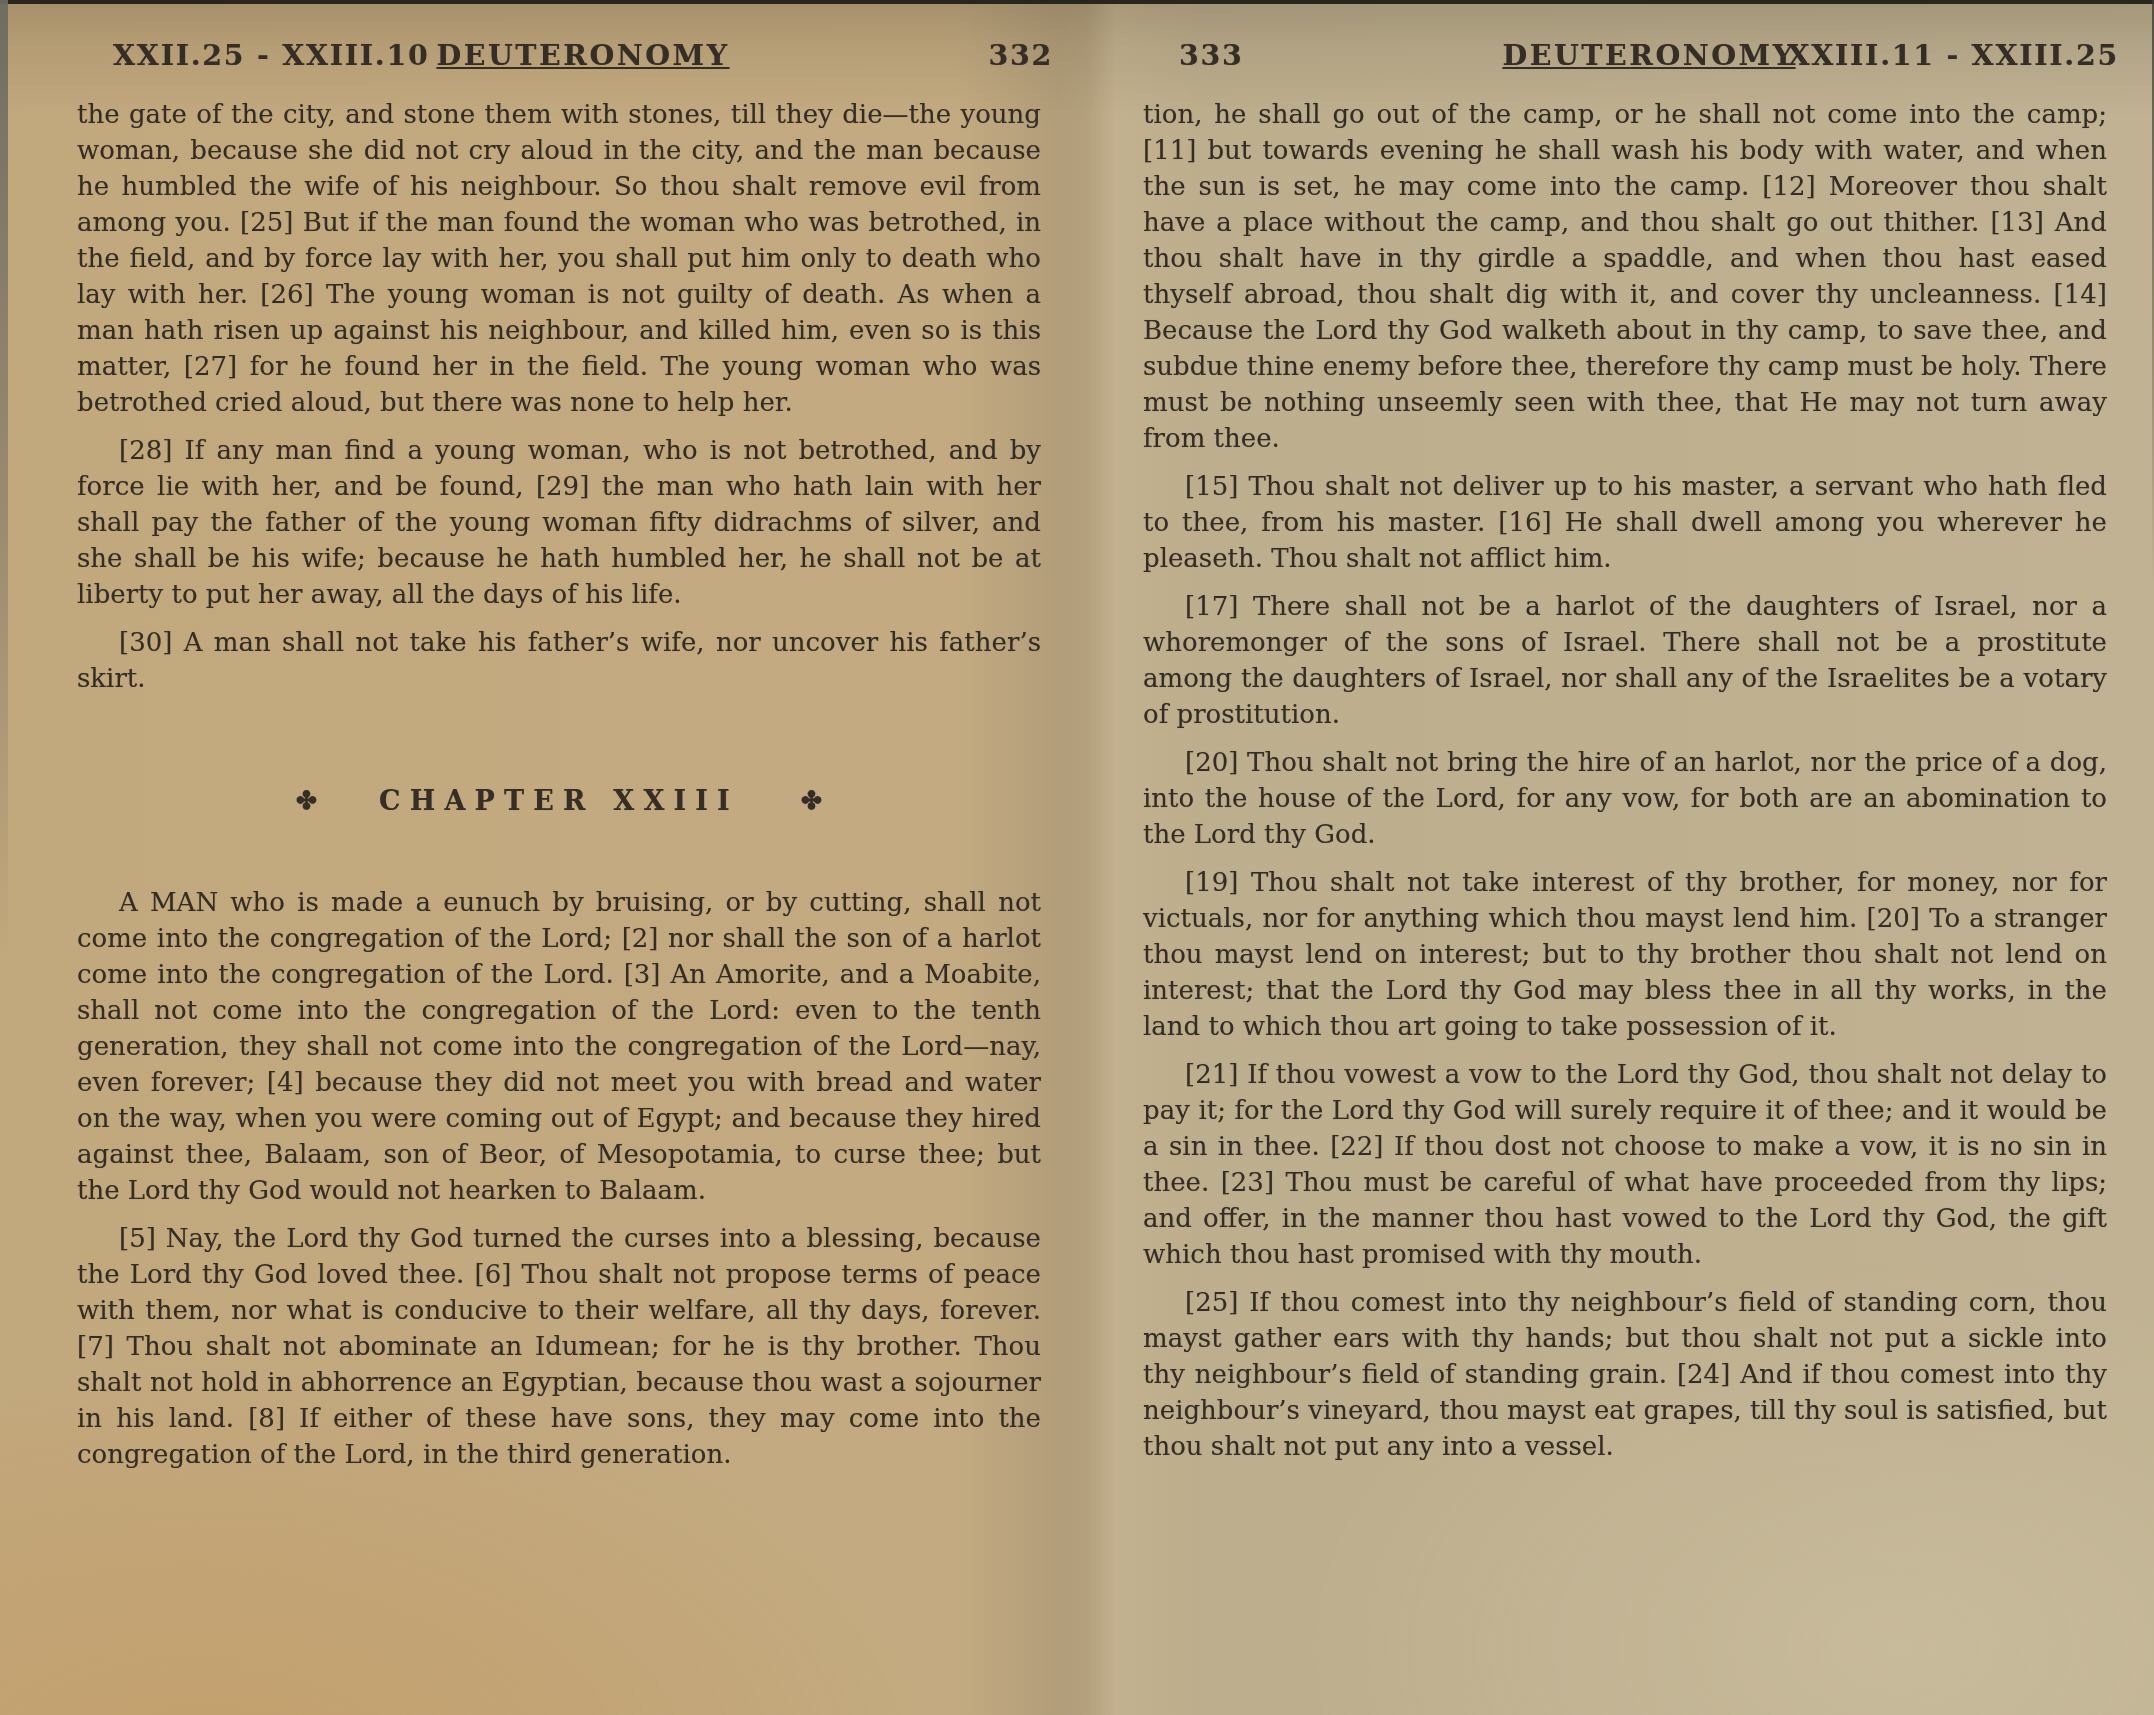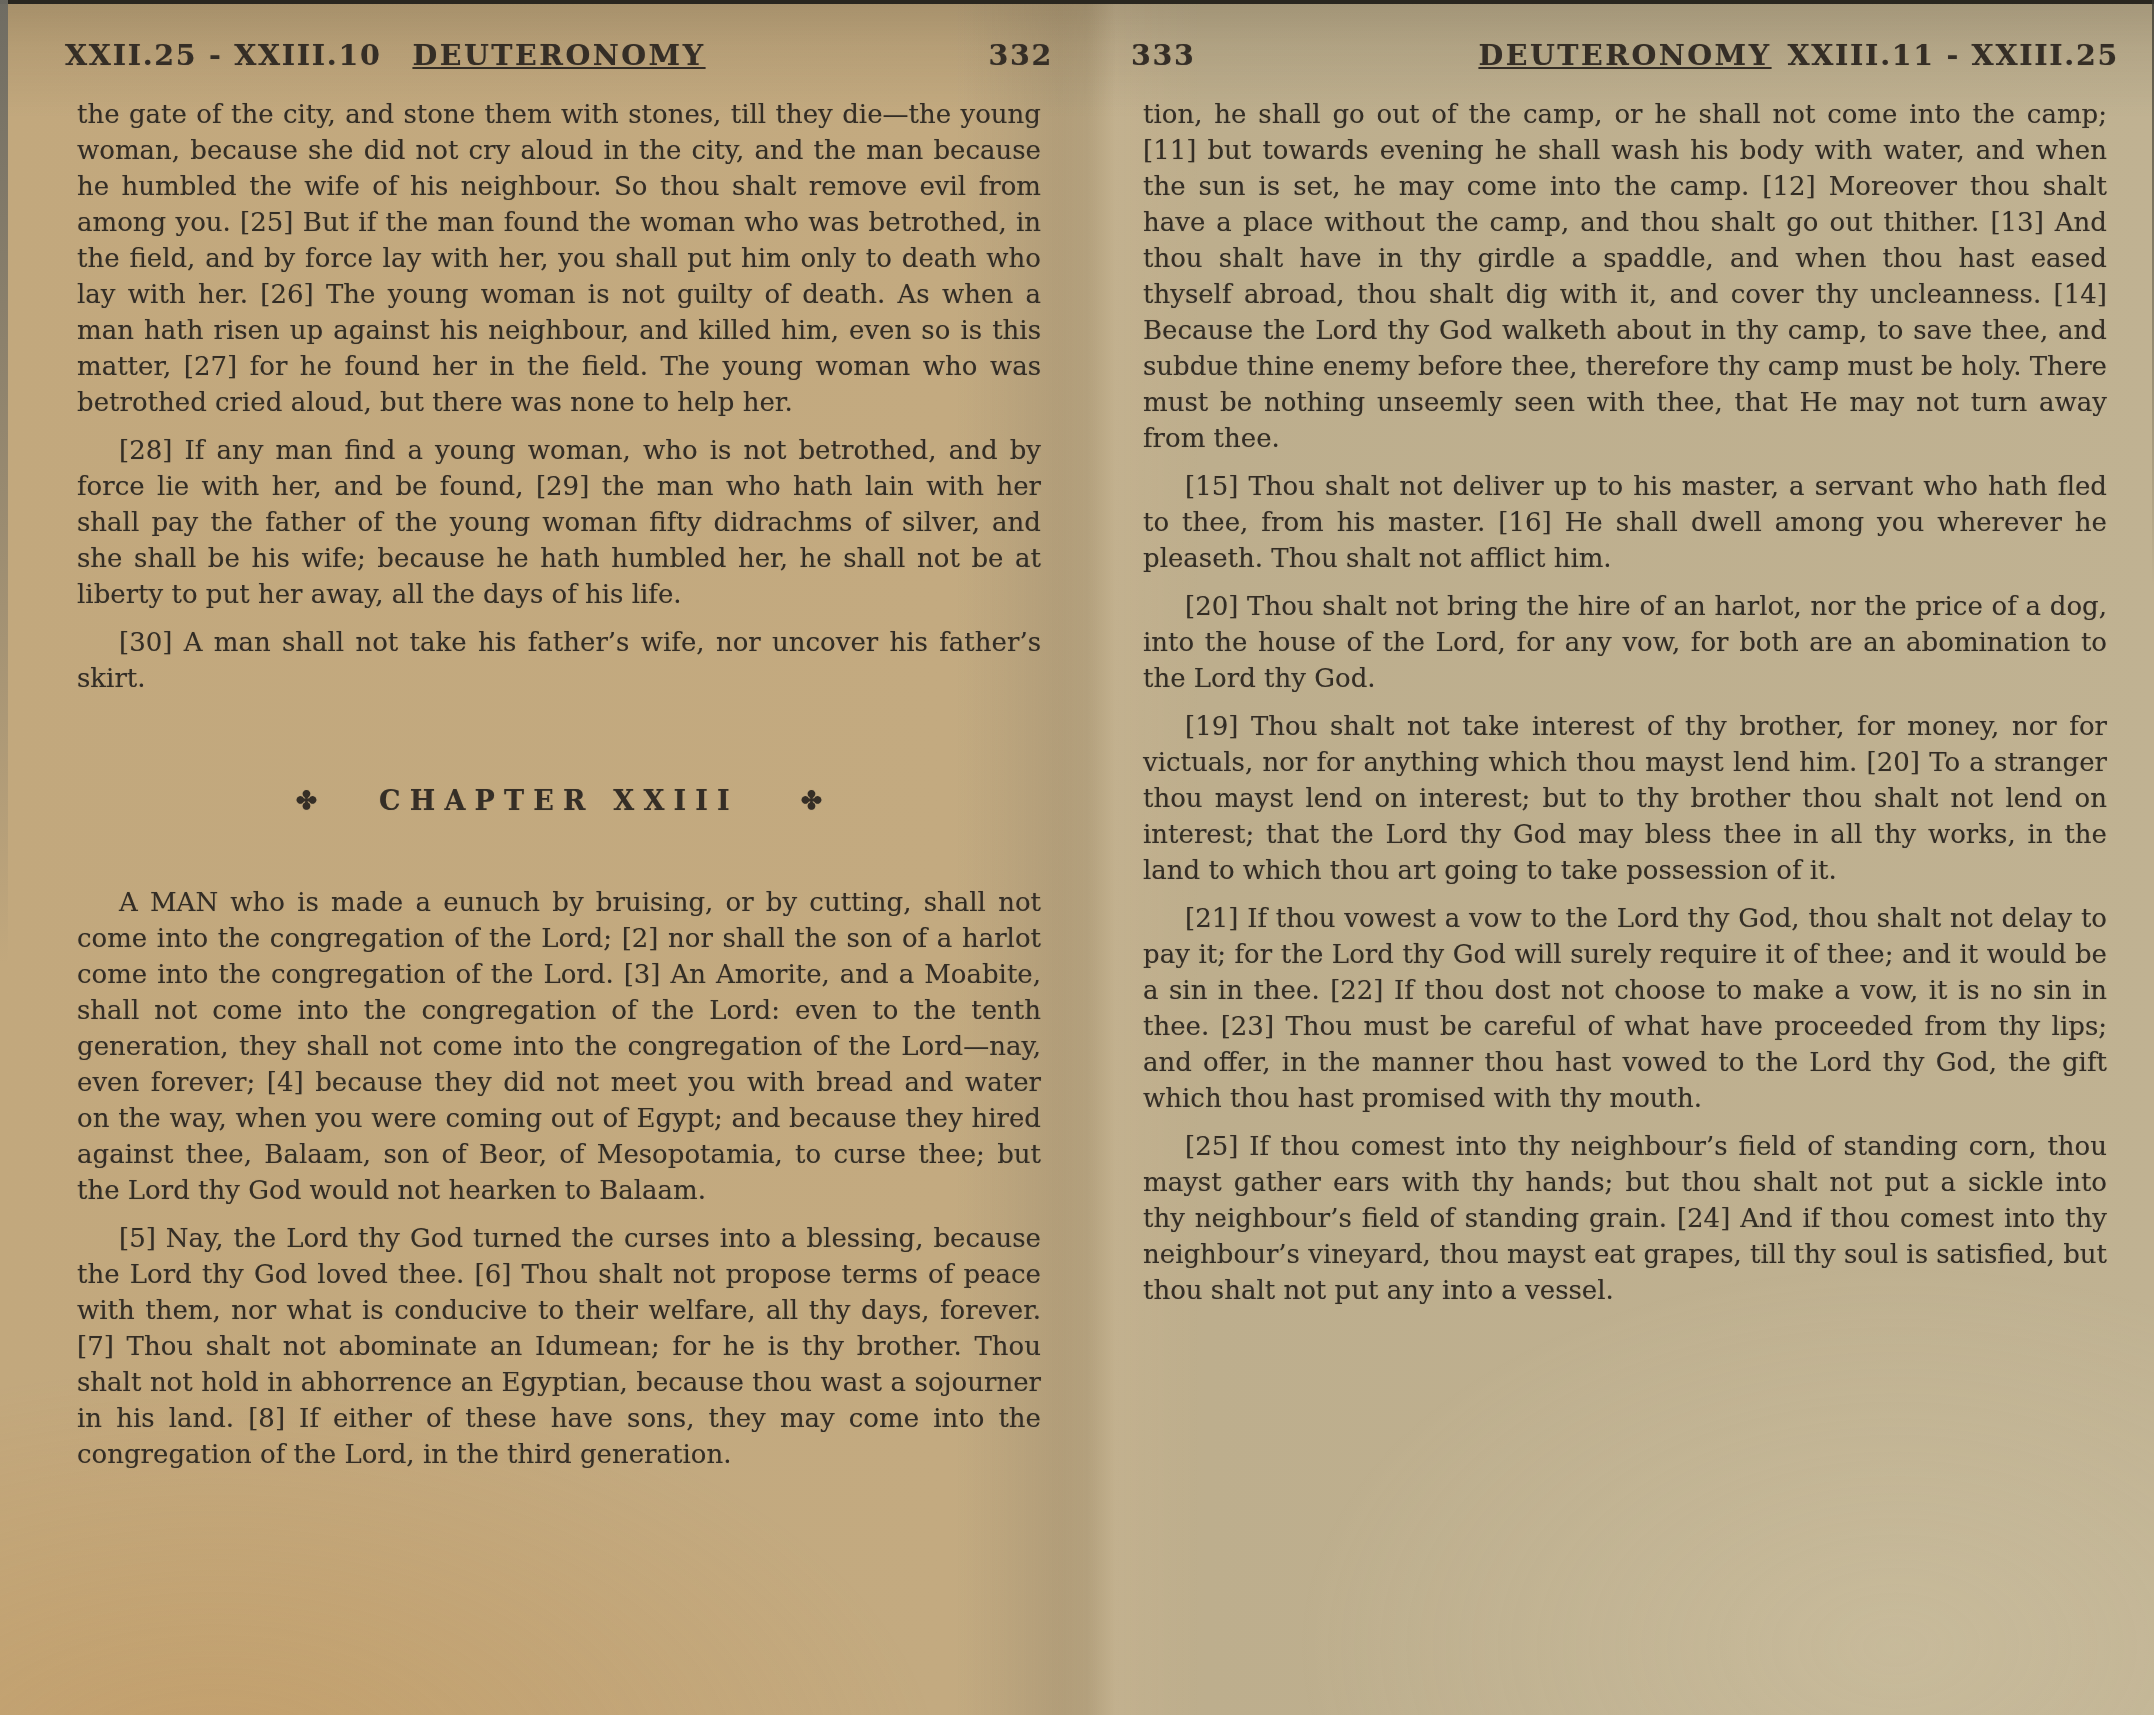--- a/index.html
+++ b/index.html
@@ -22,21 +22,21 @@
   .scan-edge-left{position:absolute;left:0;top:0;width:7.6px;height:965px;
     background:linear-gradient(180deg, rgba(108,106,98,0.95), rgba(108,106,98,0.45) 55%, rgba(108,106,98,0) 100%);}
   .scan-edge-right{position:absolute;right:0;top:0;width:3.4px;height:587px;
     background:linear-gradient(180deg, rgba(60,58,50,0.8), rgba(60,58,50,0) 100%);}
 
   .page{position:absolute;top:37px;color:#332d25;font-size:26px;line-height:36px;text-align:justify;}
   .page-left{left:65px;width:988px;}
   .page-right{left:1131px;width:988px;}
 
   .hdr{position:relative;display:flex;justify-content:space-between;align-items:baseline;
-       font-weight:bold;font-size:28.5px;letter-spacing:1.7px;height:39px;margin-bottom:20px;color:#352e26;}
+       font-weight:bold;font-size:28.5px;letter-spacing:1.7px;height:39px;margin-bottom:20px;color:#352e26;margin-left:48px;}
   .hdr .title{position:absolute;left:50%;transform:translateX(-50%);letter-spacing:2.5px;text-decoration:underline;}
 
   .page p{margin:12px;}
   .page p.indent{text-indent:42px;}
 
   .chapter{display:flex;justify-content:center;align-items:center;gap:62px;
            margin-top:87px;margin-bottom:65px;font-weight:bold;font-size:27px;
            letter-spacing:0.34em;text-align:center;color:#352e26;}
   .chapter .orn{font-size:25px;letter-spacing:0;}
 
@@ -71,18 +71,19 @@
 </div>
 
 <div class="page page-right">
   <div class="hdr">
     <span>333</span>
     <span class="title">DEUTERONOMY</span>
     <span>XXIII.11 - XXIII.25</span>
   </div>
   <p>tion, he shall go out of the camp, or he shall not come into the camp; [11] but towards evening he shall wash his body with water, and when the sun is set, he may come into the camp.  [12]  Moreover thou shalt have a place without the camp, and thou shalt go out thither.  [13]  And thou shalt have in thy girdle a spaddle, and when thou hast eased thyself abroad, thou shalt dig with it, and cover thy uncleanness.  [14]  Because the Lord thy God walketh about in thy camp, to save thee, and subdue thine enemy before thee, therefore thy camp must be holy.  There must be nothing unseemly seen with thee, that He may not turn away from thee.</p>
   <p class="indent">[15]  Thou shalt not deliver up to his master, a servant who hath fled to thee, from his master.  [16]  He shall dwell among you wherever he pleaseth.  Thou shalt not afflict him.</p>
+  <p class="indent">[17]  There shall not be a harlot of the daughters of Israel, nor a whoremonger of the sons of Israel.  There shall not be a prostitute among the daughters of Israel, nor shall any of the Israelites be a votary of prostitution.</p>
   <p class="indent">[20]  Thou shalt not bring the hire of an harlot, nor the price of a dog, into the house of the Lord, for any vow, for both are an abomination to the Lord thy God.</p>
   <p class="indent">[19]  Thou shalt not take interest of thy brother, for money, nor for victuals, nor for anything which thou mayst lend him. [20]  To a stranger thou mayst lend on interest; but to thy brother thou shalt not lend on interest; that the Lord thy God may bless thee in all thy works, in the land to which thou art going to take possession of it.</p>
   <p class="indent">[21]  If thou vowest a vow to the Lord thy God, thou shalt not delay to pay it; for the Lord thy God will surely require it of thee; and it would be a sin in thee.  [22]  If thou dost not choose to make a vow, it is no sin in thee.  [23]  Thou must be careful of what have proceeded from thy lips; and offer, in the manner thou hast vowed to the Lord thy God, the gift which thou hast promised with thy mouth.</p>
   <p class="indent">[25]  If thou comest into thy neighbour’s field of standing corn, thou mayst gather ears with thy hands; but thou shalt not put a sickle into thy neighbour’s field of standing grain.  [24]  And if thou comest into thy neighbour’s vineyard, thou mayst eat grapes, till thy soul is satisfied, but thou shalt not put any into a vessel.</p>
 </div>
 
 
 </body></html>

